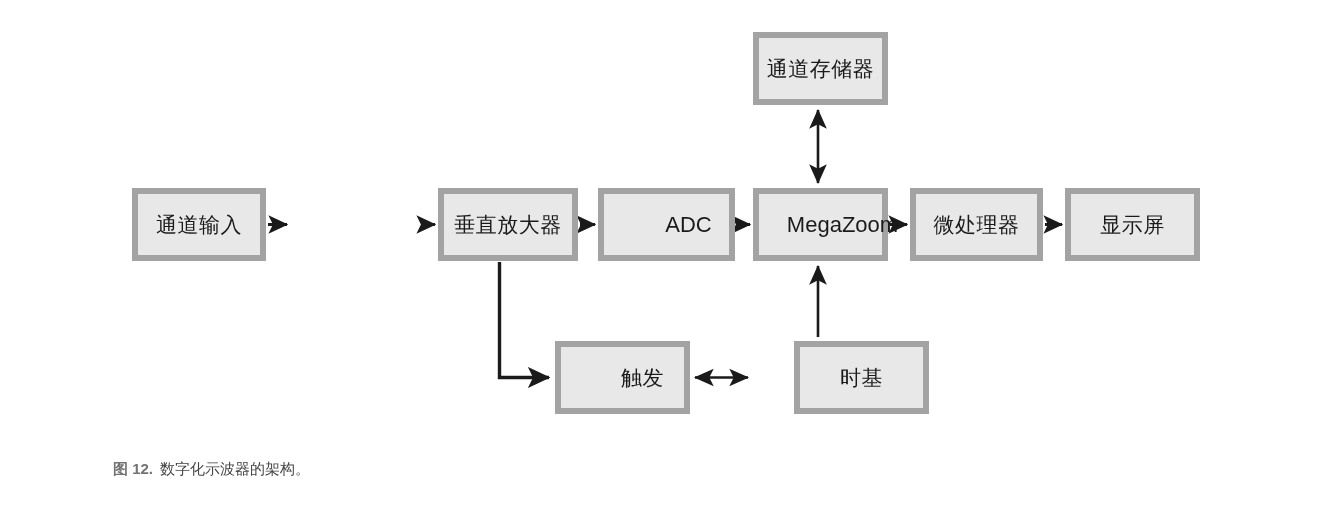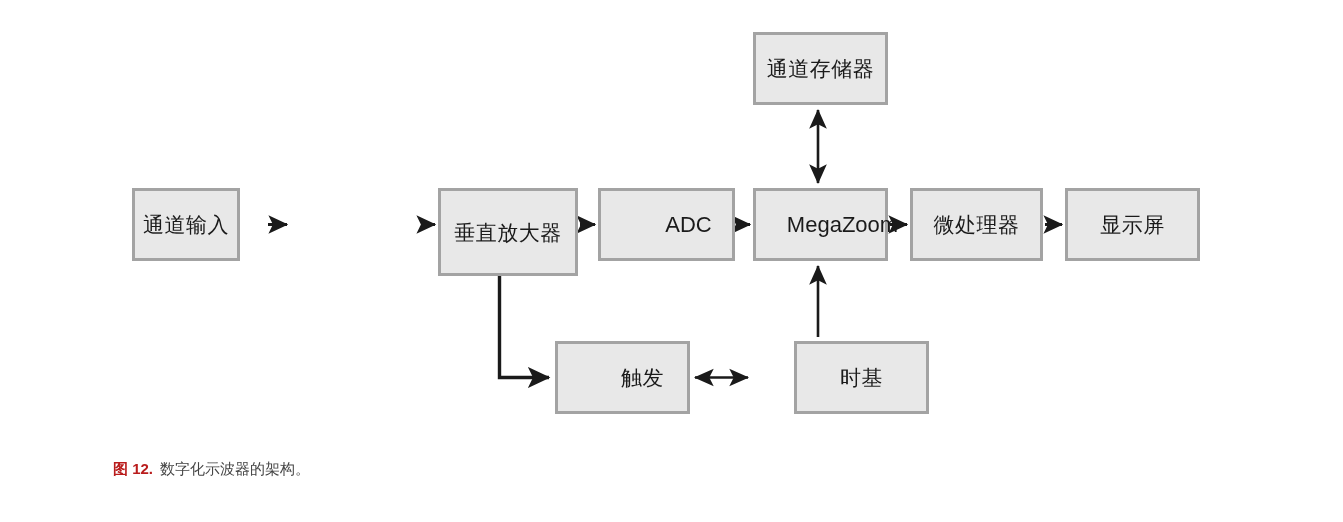--- a/index.html
+++ b/index.html
@@ -17,21 +17,21 @@
   #diagram-canvas {
     position: absolute;
     left: 0;
     top: 0;
     width: 1343px;
     height: 522px;
   }
   .node {
     position: absolute;
     background: #e8e8e8;
-    border: 3px solid #a3a3a3;
+    border: 6px solid #a3a3a3;
     box-sizing: border-box;
     display: flex;
     align-items: center;
     justify-content: center;
     color: #1a1a1a;
     font-size: 21px;
     line-height: 1;
     letter-spacing: 0.5px;
     white-space: nowrap;
   }
@@ -51,21 +51,21 @@
   #caption {
     position: absolute;
     left: 113px;
     top: 460px;
     font-size: 15px;
     color: #444444;
     white-space: nowrap;
   }
   #caption .caption-label {
     font-weight: bold;
-    color: #b91c1c;
+    color: #737373;
     margin-right: 7px;
   }
 </style>
 </head>
 <body>
 
 <div id="diagram-canvas">
 
   <svg class="connectors" viewBox="0 0 1343 522">
     <defs>
@@ -96,26 +96,26 @@
 
     <line x1="695" y1="377.5" x2="748" y2="377.5" stroke="#1a1a1a" stroke-width="2.6" marker-end="url(#ah-thin)" marker-start="url(#ah-thin-start)"></line>
 
     <path d="M 499.5 262 L 499.5 377.5 L 549 377.5" fill="none" stroke="#1a1a1a" stroke-width="3.4" marker-end="url(#ah)"></path>
   </svg>
 
   <div class="node" style="left:753px; top:32px; width:135px; height:73px;">
     <span>通道存储器</span>
   </div>
 
-  <div class="node" style="left:132px; top:188px; width:108px; height:73px;">
+  <div class="node" style="left:132px; top:188px; width:134px; height:73px;">
     <span>通道输入</span>
   </div>
 
 
-  <div class="node" style="left:438px; top:188px; width:140px; height:88px;">
+  <div class="node" style="left:438px; top:188px; width:140px; height:73px;">
     <span>垂直放大器</span>
   </div>
 
   <div class="node node-latin" style="left:598px; top:188px; width:137px; height:73px;">
     <span>ADC</span>
   </div>
 
   <div class="node node-latin" style="left:753px; top:188px; width:135px; height:73px;">
     <span>MegaZoom</span>
   </div>

